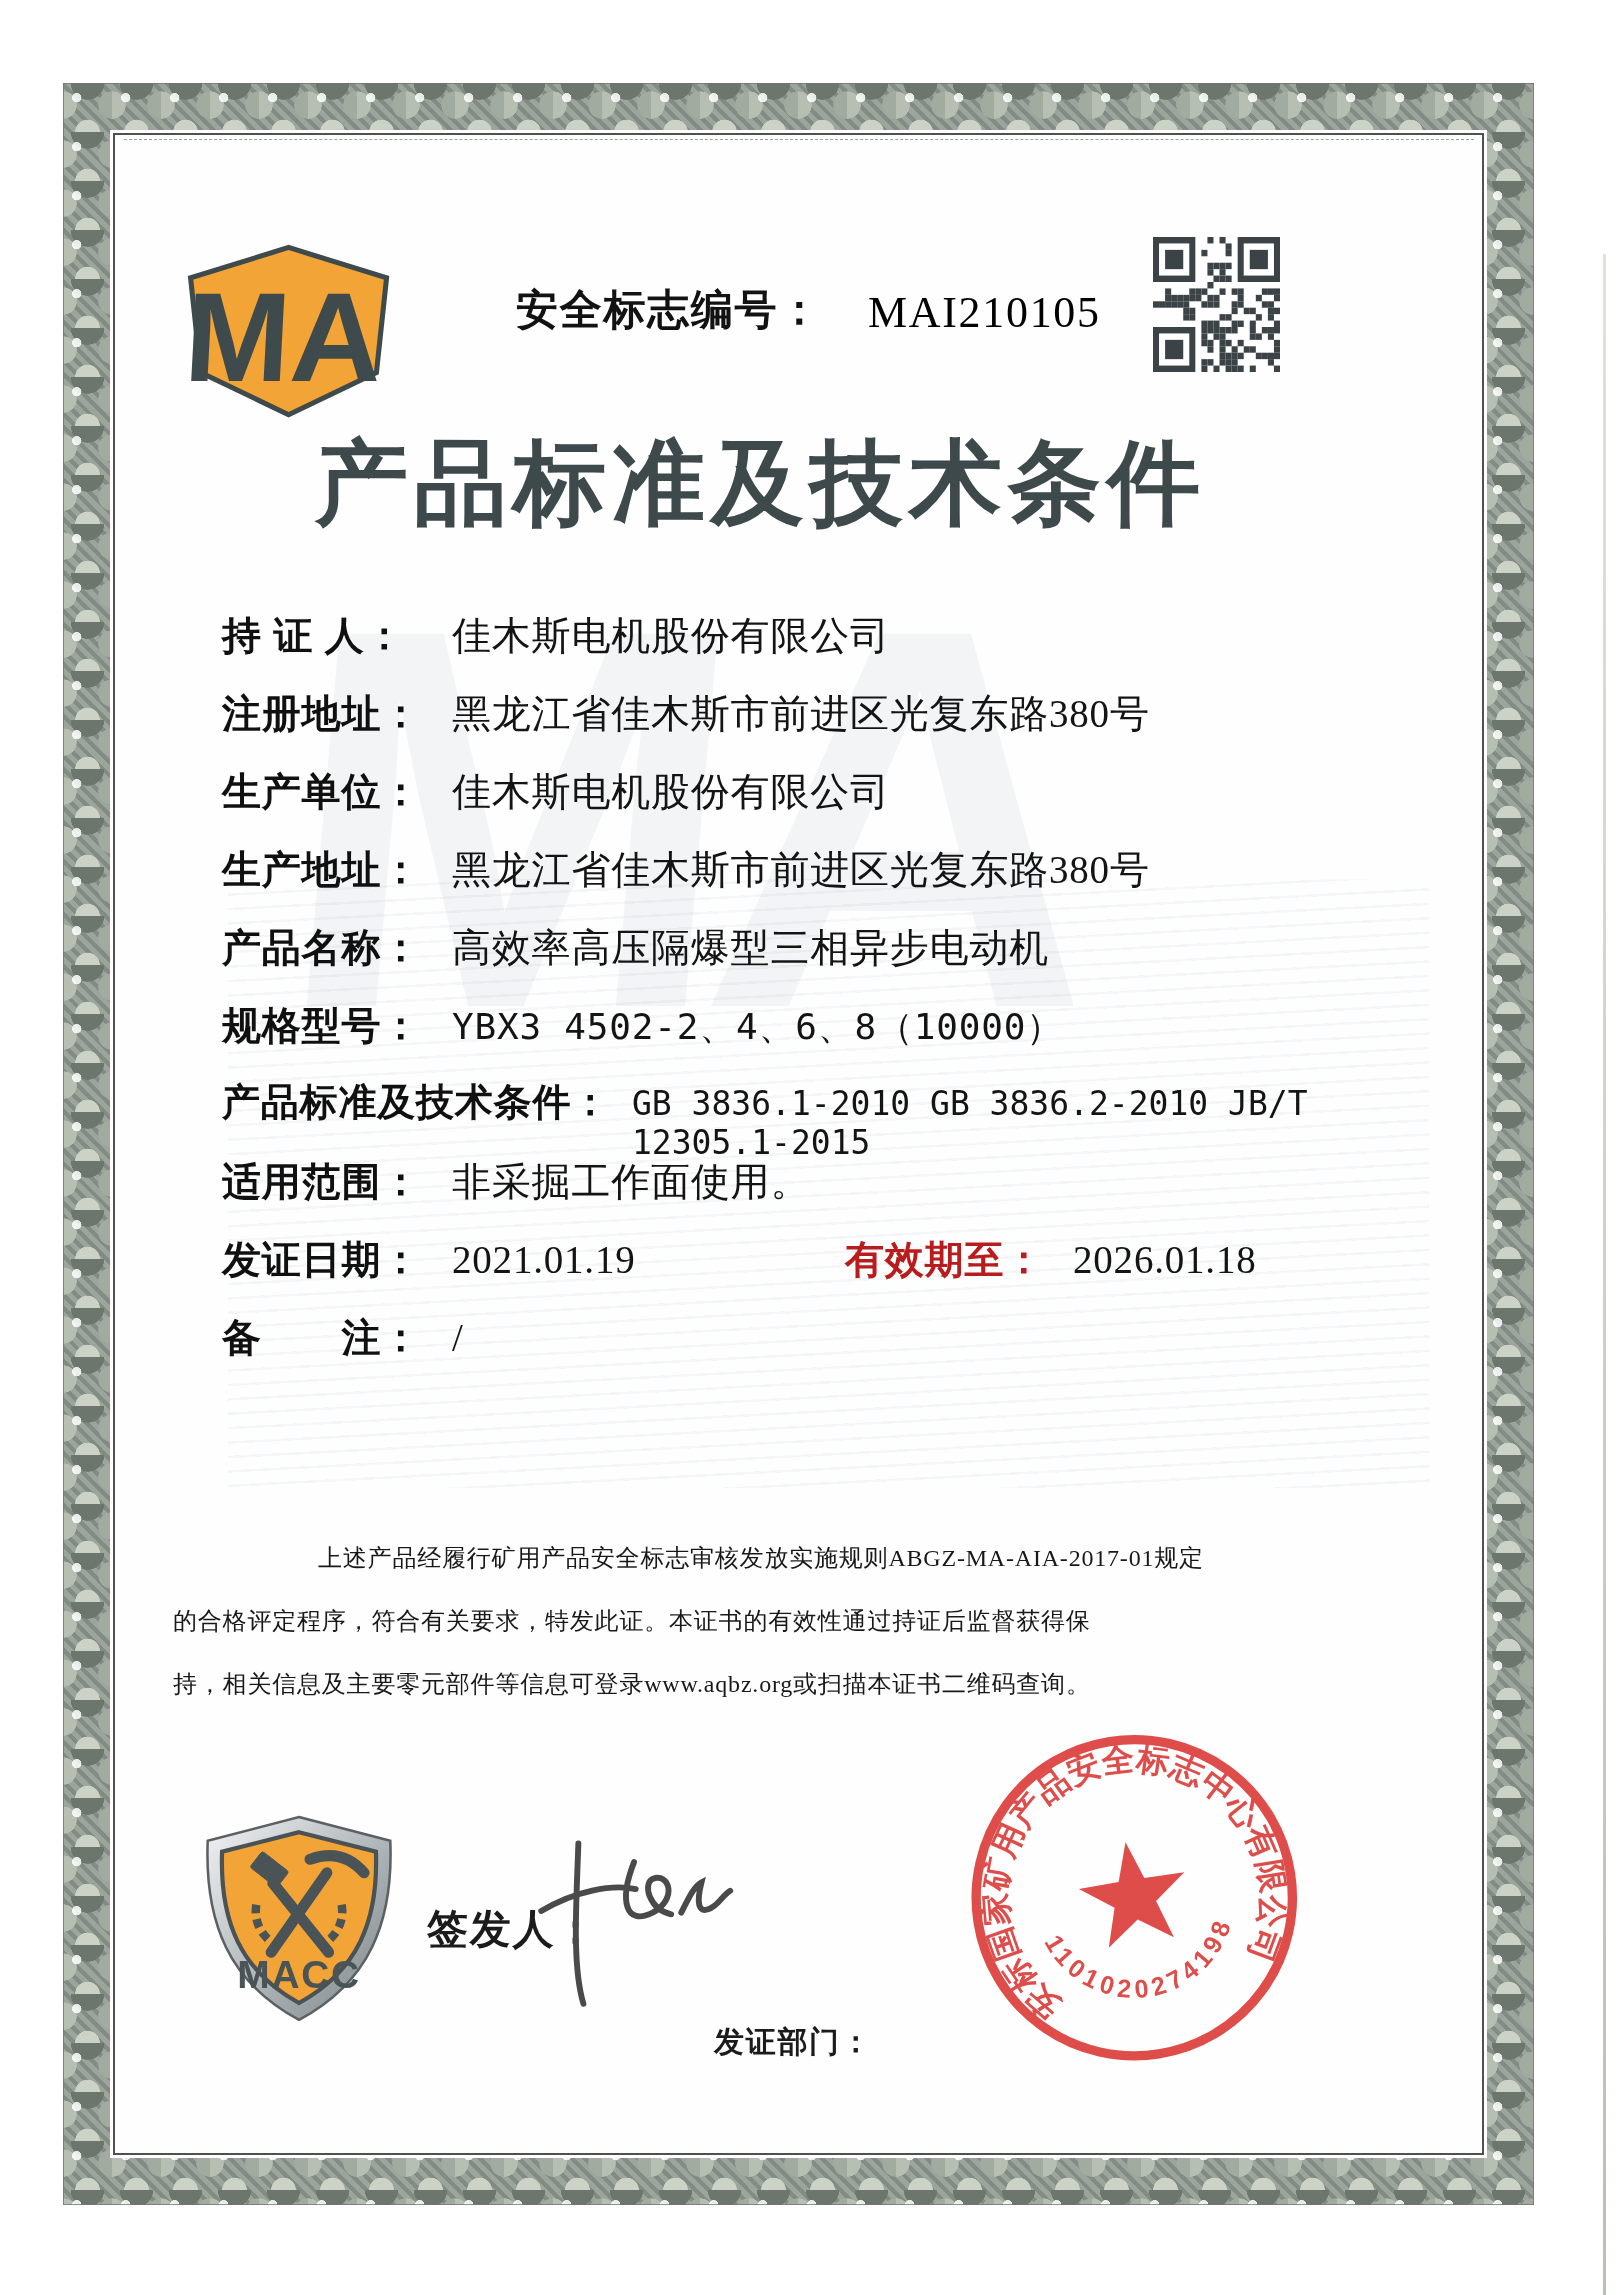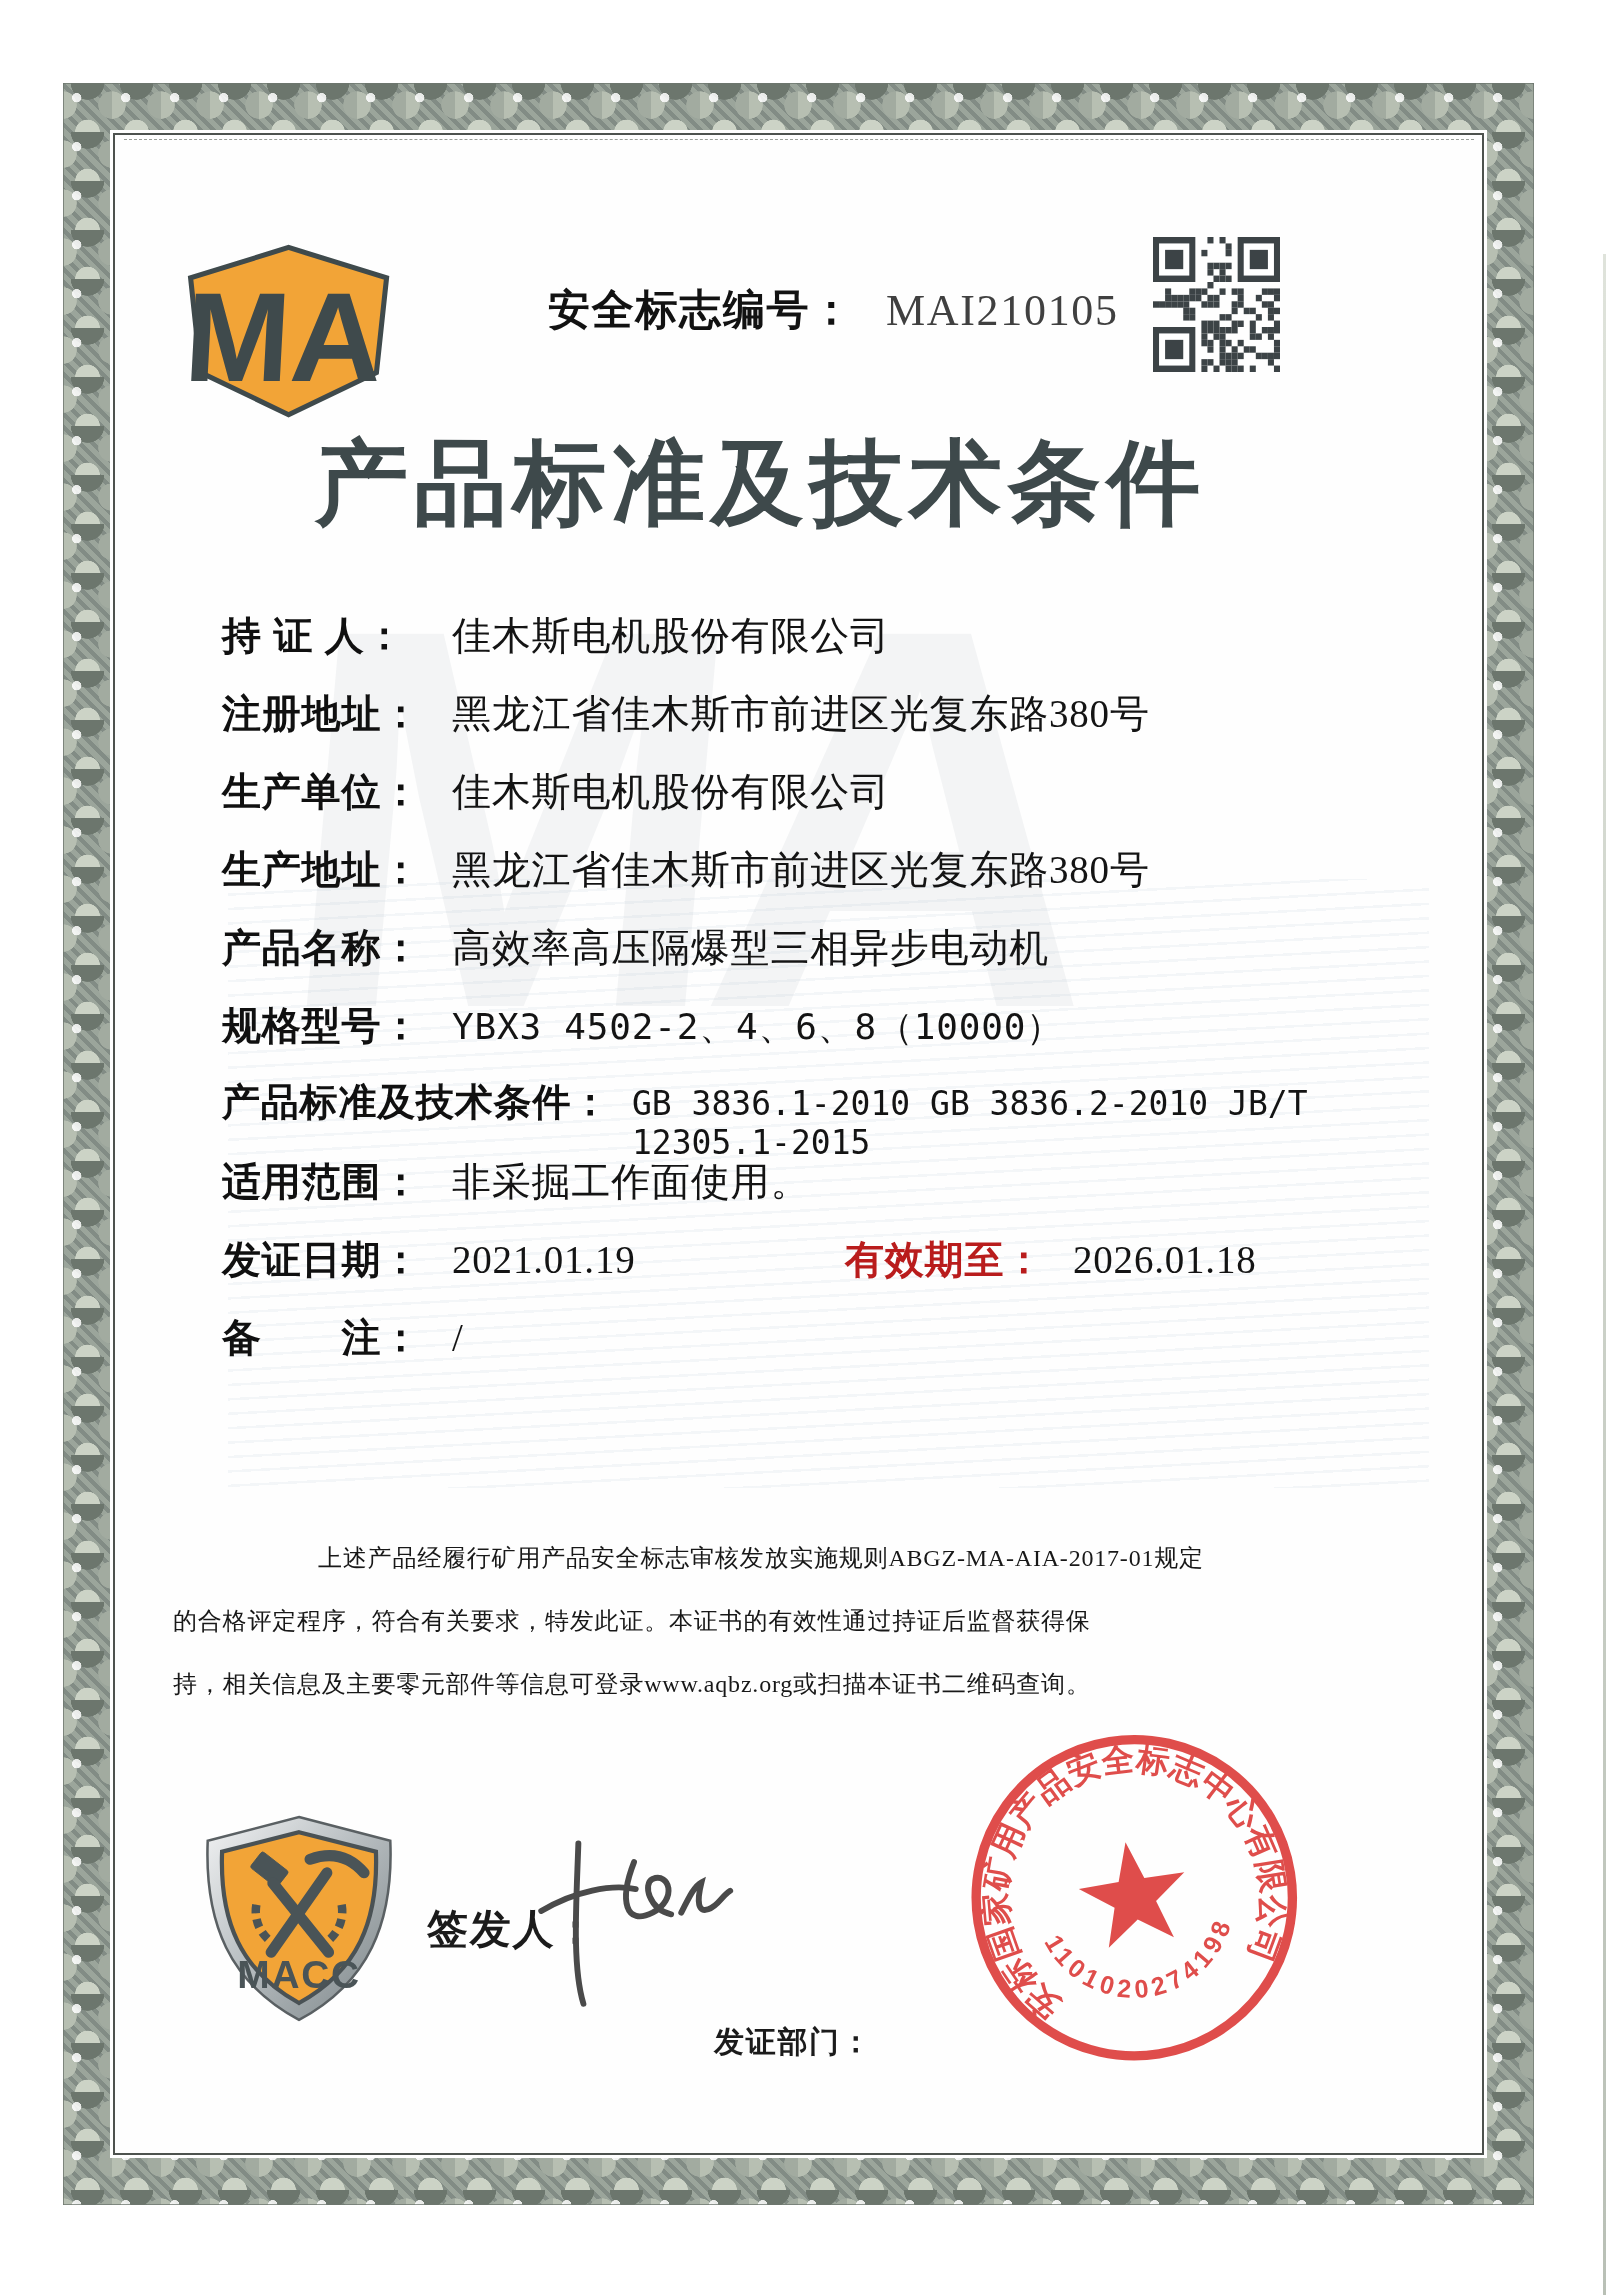--- a/index.html
+++ b/index.html
@@ -32,23 +32,23 @@
     color:rgba(105,120,132,0.075);letter-spacing:-24px;transform:skewX(-5deg);
     user-select:none;pointer-events:none;
   }
   .bg-lines{
     position:absolute;left:228px;top:879px;width:1201px;height:609px;
     background:repeating-linear-gradient(177deg, rgba(150,175,195,.10) 0 2.5px, rgba(0,0,0,0) 2.5px 14.4px);
     pointer-events:none;
   }
   
   .ma-logo{position:absolute;left:172px;top:244px;width:234px;height:175px;}
-  .mark-line{position:absolute;left:516px;top:282px;display:flex;align-items:center;gap:32px;margin-left:32px;}
+  .mark-line{position:absolute;left:516px;top:282px;display:flex;align-items:flex-end;gap:46px;}
   .mark-label{font-size:42px;font-weight:bold;color:#121212;letter-spacing:1.7px;}
-  .mark-number{font-family:"Liberation Serif",serif;font-size:44px;color:#404040;letter-spacing:1.7px;}
+  .mark-number{font-family:"Liberation Serif",serif;font-size:44px;color:#000000;letter-spacing:1.7px;}
   .qr{position:absolute;left:1153px;top:237px;width:127px;height:135px;}
   .qr rect{fill:#3c4346;}
   .qr .w{fill:#ffffff;}
   
   .title{
     position:absolute;left:63px;top:421px;width:1471px;text-align:center;
     font-family:"Liberation Serif",serif;font-weight:bold;font-size:93px;
     color:#3e494b;letter-spacing:6px;transform:translateX(-38px);
   }
   

